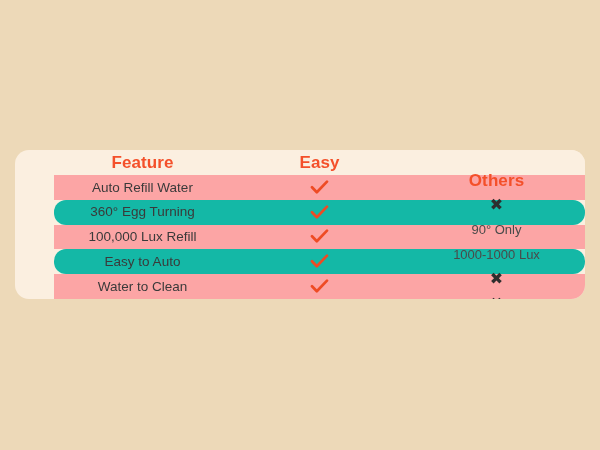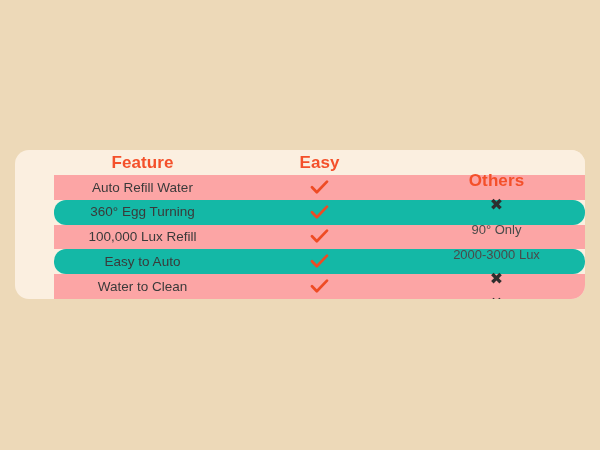--- a/index.html
+++ b/index.html
@@ -154,21 +154,21 @@
         <span class="feature-text">100,000 Lux Refill</span>
       </div>
       <div class="cell col-ours">
         <span class="mark-check">
           <svg width="19" height="15" viewBox="0 0 19 15" aria-hidden="true">
             <path d="M2 7.2 L6.8 12.2 L17 1.6" fill="none" stroke="#EE4B24" stroke-width="2.7" stroke-linecap="round" stroke-linejoin="round"></path>
           </svg>
         </span>
       </div>
       <div class="cell col-others">
-        <span class="others-text">2000-3000 Lux</span>
+        <span class="others-text">1000-1000 Lux</span>
       </div>
     </div>
 
     <div class="trow data-row band-light">
       <div class="cell col-feature">
         <span class="feature-text">Easy to Auto</span>
       </div>
       <div class="cell col-ours">
         <span class="mark-check">
           <svg width="19" height="15" viewBox="0 0 19 15" aria-hidden="true">

